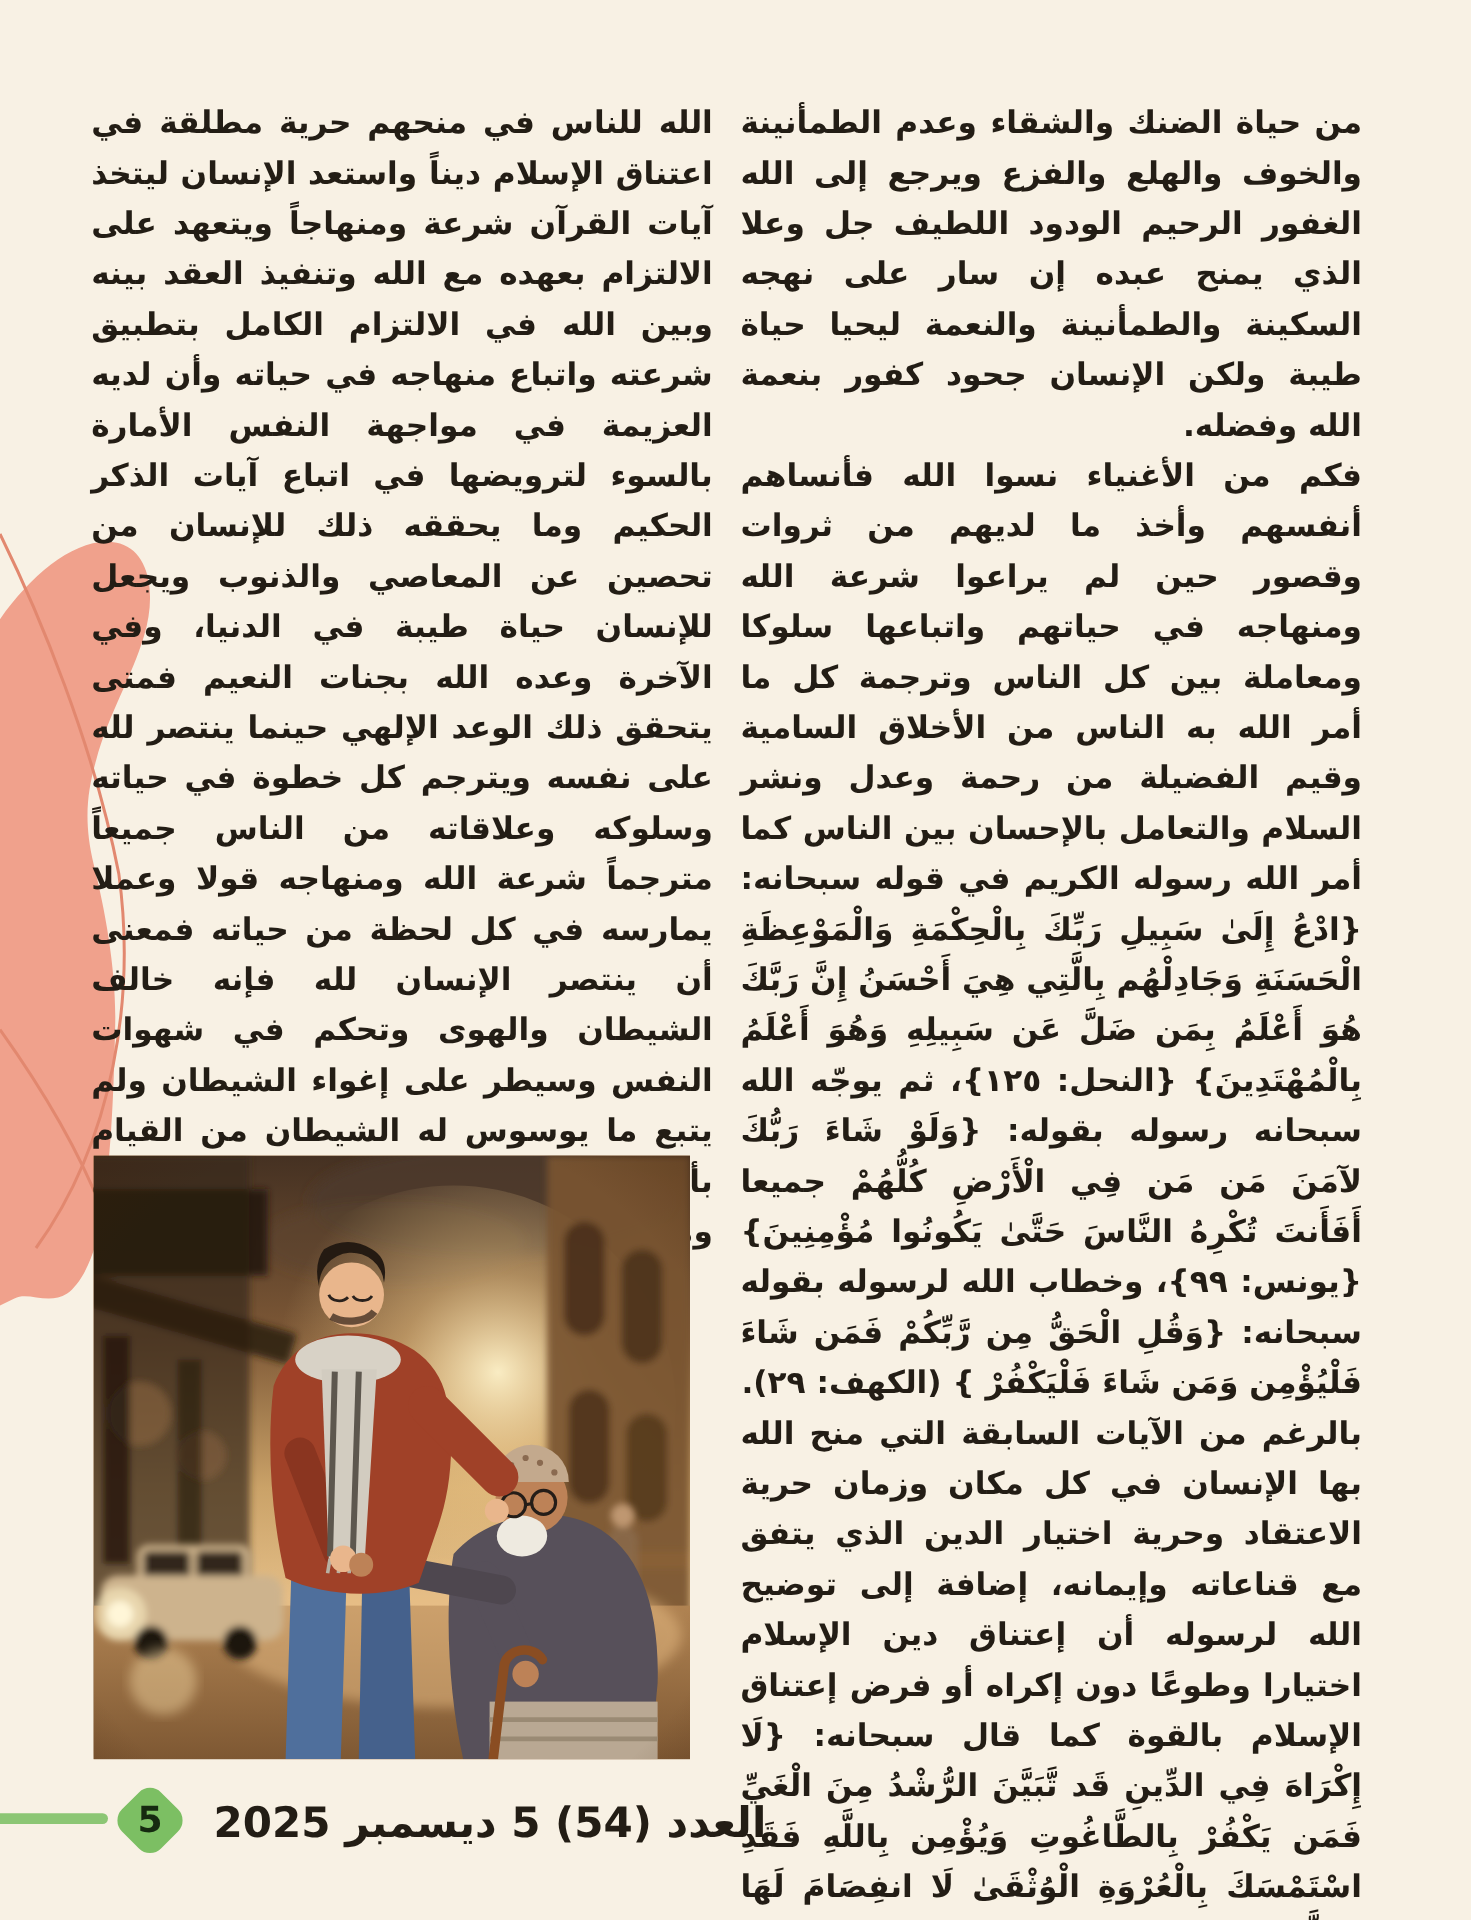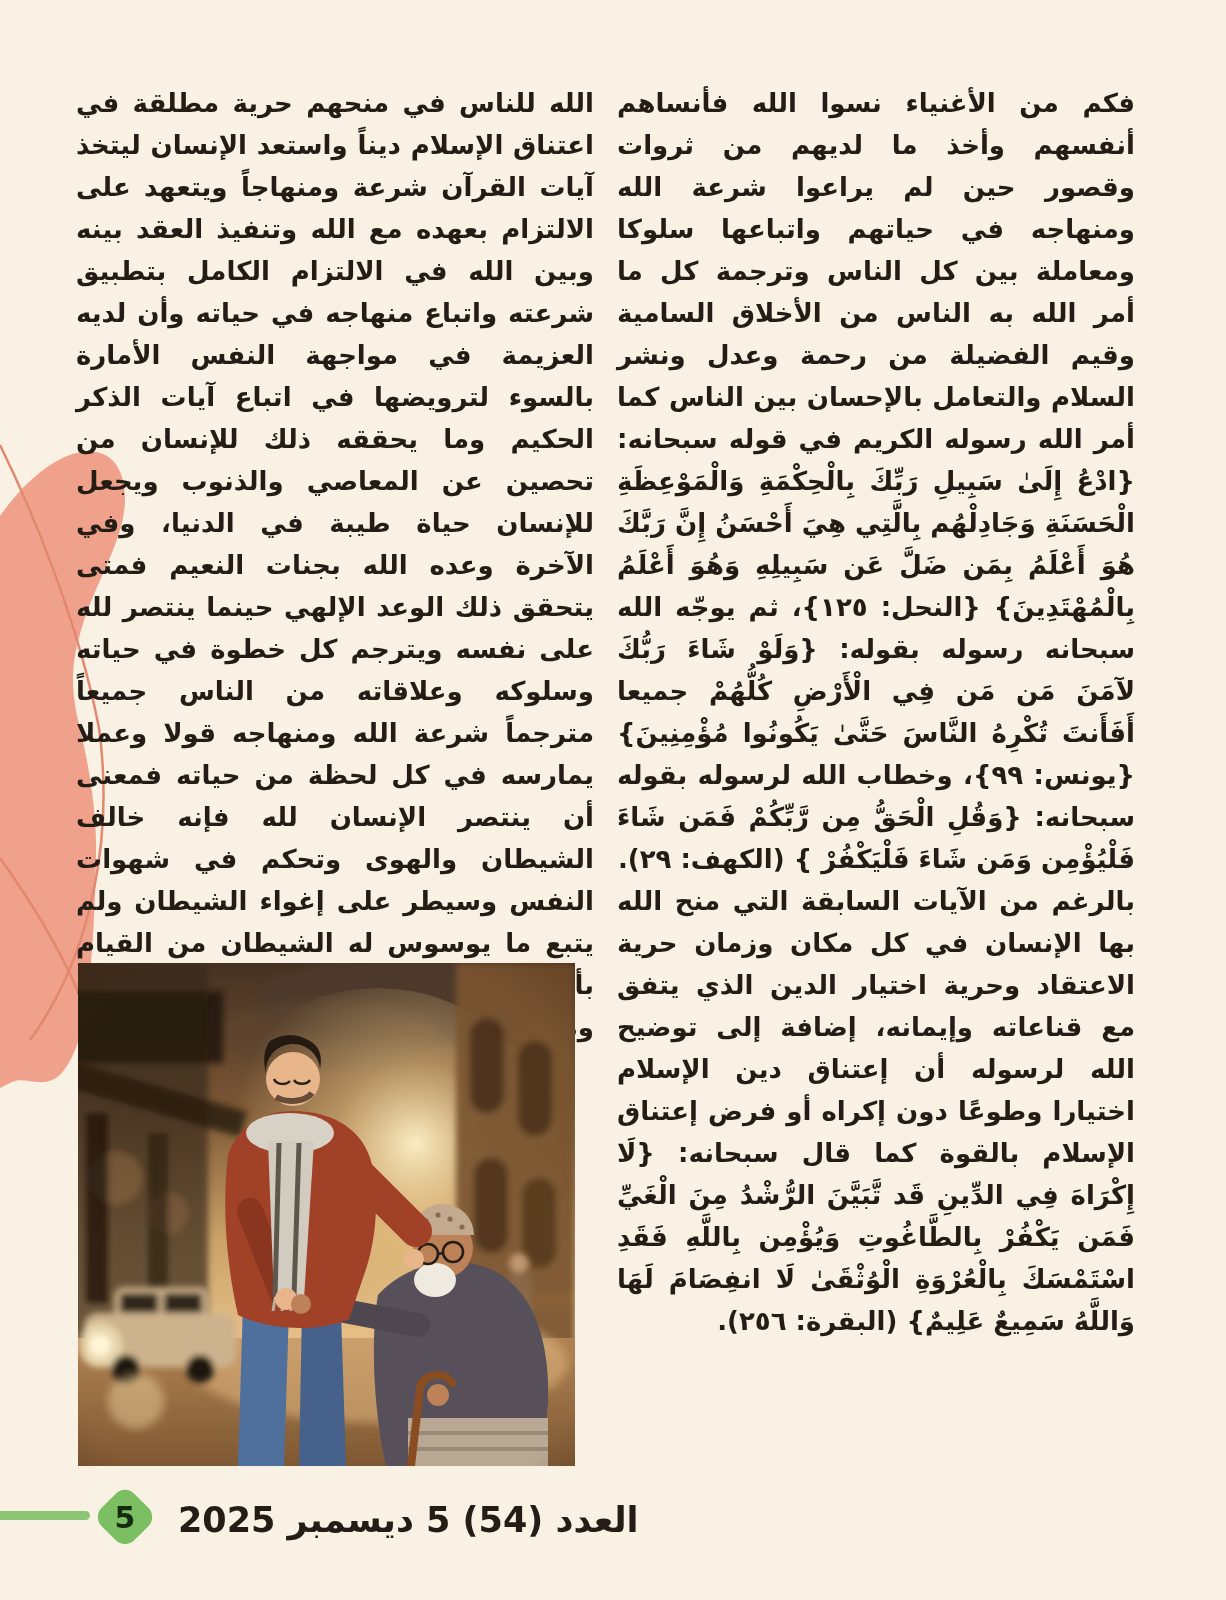--- a/index.html
+++ b/index.html
@@ -58,20 +58,21 @@
 
 <div class="page">
 
   <svg class="pink-decor" viewBox="0 0 150 672" aria-hidden="true">
     <path d="M0,88 C28,48 68,16 100,25 C126,33 130,70 120,102 C110,136 90,168 80,206 C72,234 70,258 78,292 C88,332 97,382 96,426 C95,476 93,532 86,578 C82,612 70,640 56,650 C40,660 24,648 12,654 L0,660 Z" fill="#f0a18c"></path>
     <path d="M0,17 C32,82 78,192 99,300 C113,402 95,522 30,612" fill="none" stroke="#e2886f" stroke-width="2.5"></path>
     <path d="M0,430 C30,472 62,522 84,578" fill="none" stroke="#e2886f" stroke-width="2.5"></path>
   </svg>
 
   <div class="col col-right">
+    <p>من حياة الضنك والشقاء وعدم الطمأنينة والخوف والهلع والفزع ويرجع إلى الله الغفور الرحيم الودود اللطيف جل وعلا الذي يمنح عبده إن سار على نهجه السكينة والطمأنينة والنعمة ليحيا حياة طيبة ولكن الإنسان جحود كفور بنعمة الله وفضله.</p>
     <p>فكم من الأغنياء نسوا الله فأنساهم أنفسهم وأخذ ما لديهم من ثروات وقصور حين لم يراعوا شرعة الله ومنهاجه في حياتهم واتباعها سلوكا ومعاملة بين كل الناس وترجمة كل ما أمر الله به الناس من الأخلاق السامية وقيم الفضيلة من رحمة وعدل ونشر السلام والتعامل بالإحسان بين الناس كما أمر الله رسوله الكريم في قوله سبحانه: {ادْعُ إِلَىٰ سَبِيلِ رَبِّكَ بِالْحِكْمَةِ وَالْمَوْعِظَةِ الْحَسَنَةِ وَجَادِلْهُم بِالَّتِي هِيَ أَحْسَنُ إِنَّ رَبَّكَ هُوَ أَعْلَمُ بِمَن ضَلَّ عَن سَبِيلِهِ وَهُوَ أَعْلَمُ بِالْمُهْتَدِينَ} {النحل: ١٢٥}، ثم يوجّه الله سبحانه رسوله بقوله: {وَلَوْ شَاءَ رَبُّكَ لآمَنَ مَن مَن فِي الْأَرْضِ كُلُّهُمْ جميعا أَفَأَنتَ تُكْرِهُ النَّاسَ حَتَّىٰ يَكُونُوا مُؤْمِنِينَ} {يونس: ٩٩}، وخطاب الله لرسوله بقوله سبحانه: {وَقُلِ الْحَقُّ مِن رَّبِّكُمْ فَمَن شَاءَ فَلْيُؤْمِن وَمَن شَاءَ فَلْيَكْفُرْ } (الكهف: ٢٩).</p>
     <p>بالرغم من الآيات السابقة التي منح الله بها الإنسان في كل مكان وزمان حرية الاعتقاد وحرية اختيار الدين الذي يتفق مع قناعاته وإيمانه، إضافة إلى توضيح الله لرسوله أن إعتناق دين الإسلام اختيارا وطوعًا دون إكراه أو فرض إعتناق الإسلام بالقوة كما قال سبحانه: {لَا إِكْرَاهَ فِي الدِّينِ قَد تَّبَيَّنَ الرُّشْدُ مِنَ الْغَيِّ فَمَن يَكْفُرْ بِالطَّاغُوتِ وَيُؤْمِن بِاللَّهِ فَقَدِ اسْتَمْسَكَ بِالْعُرْوَةِ الْوُثْقَىٰ لَا انفِصَامَ لَهَا وَاللَّهُ سَمِيعٌ عَلِيمٌ} (البقرة: ٢٥٦).</p>
 
   </div>
 
   <div class="col col-left">
     <p>الله للناس في منحهم حرية مطلقة في اعتناق الإسلام ديناً واستعد الإنسان ليتخذ آيات القرآن شرعة ومنهاجاً ويتعهد على الالتزام بعهده مع الله وتنفيذ العقد بينه وبين الله في الالتزام الكامل بتطبيق شرعته واتباع منهاجه في حياته وأن لديه العزيمة في مواجهة النفس الأمارة بالسوء لترويضها في اتباع آيات الذكر الحكيم وما يحققه ذلك للإنسان من تحصين عن المعاصي والذنوب ويجعل للإنسان حياة طيبة في الدنيا، وفي الآخرة وعده الله بجنات النعيم فمتى يتحقق ذلك الوعد الإلهي حينما ينتصر لله على نفسه ويترجم كل خطوة في حياته وسلوكه وعلاقاته من الناس جميعاً مترجماً شرعة الله ومنهاجه قولا وعملا يمارسه في كل لحظة من حياته فمعنى أن ينتصر الإنسان لله فإنه خالف الشيطان والهوى وتحكم في شهوات النفس وسيطر على إغواء الشيطان ولم يتبع ما يوسوس له الشيطان من القيام بأعمال تتناقض مع التشريع الإلهي ومنهاجه ويرتكب المعاصي والذنوب.</p>
   </div>
 
   <figure class="photo" aria-label="شاب يرتدي قميصاً أحمر ووشاحاً مخططاً يساعد رجلاً مسناً ملتحياً يحمل عصا في شارع عند غروب الشمس">

